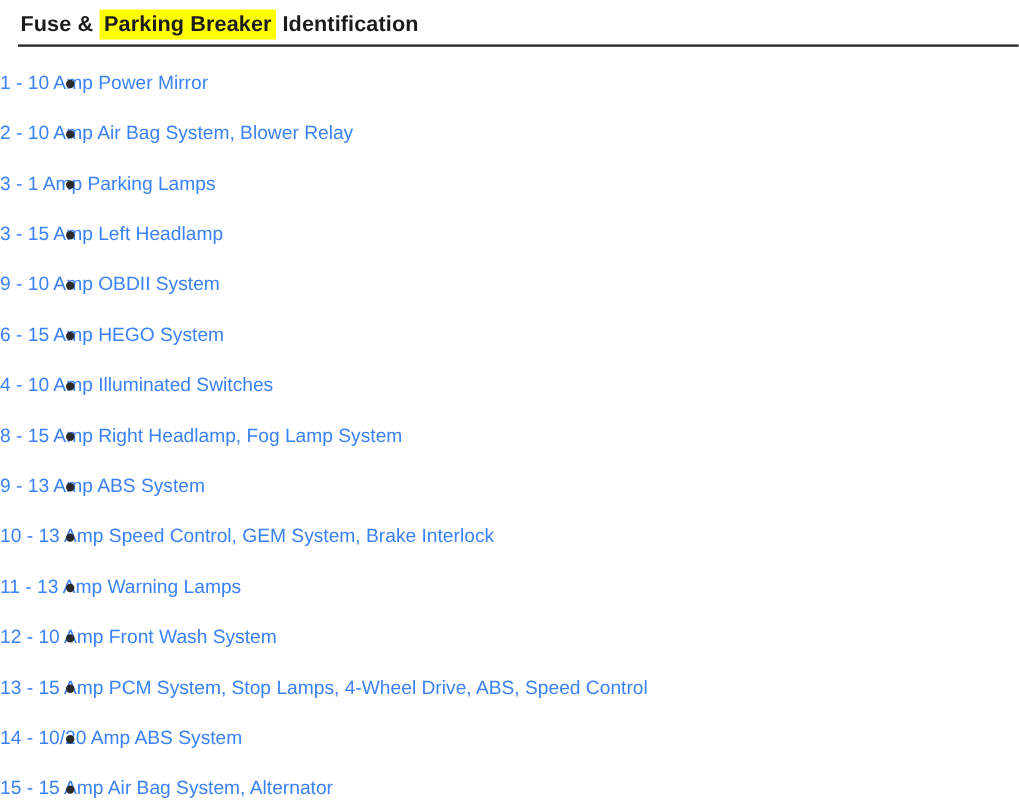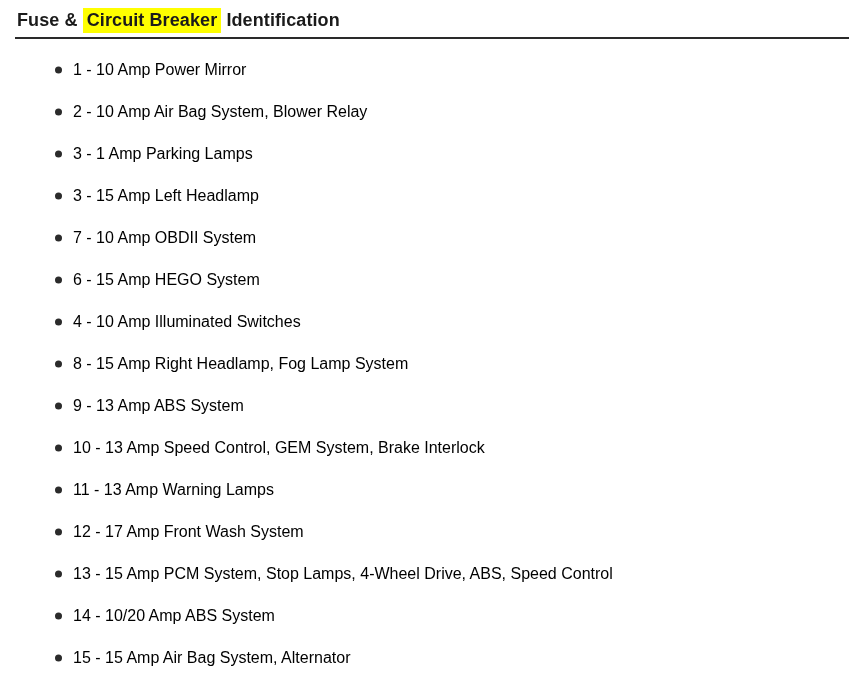--- a/index.html
+++ b/index.html
@@ -35,53 +35,52 @@
   }
   .fuse-list {
     list-style: none;
     margin: 10px 0 0 0;
     padding: 0;
   }
   .fuse-list li {
     position: relative;
     height: 42px;
     line-height: 42px;
-    padding-left: 73px;
     font-size: 16px;
-    color: #000000;
+    color: #3b82f6;
     white-space: nowrap;
   }
   .fuse-list li::before {
     content: "";
     position: absolute;
     left: 55px;
     top: 50%;
     transform: translateY(-50%);
     width: 7px;
     height: 7px;
     border-radius: 50%;
     background: #2b2b2b;
   }
 </style>
 </head>
 <body>
 
-<h1 class="page-title"><span>Fuse &amp; </span><span class="title-highlight">Circuit Breaker</span><span> Identification</span></h1>
+<h1 class="page-title"><span>Fuse &amp; </span><span class="title-highlight">Parking Breaker</span><span> Identification</span></h1>
 
 <hr class="title-rule">
 
 <ul class="fuse-list" id="fuse-list">
     <li>1 - 10 Amp Power Mirror</li>
     <li>2 - 10 Amp Air Bag System, Blower Relay</li>
     <li>3 - 1 Amp Parking Lamps</li>
     <li>3 - 15 Amp Left Headlamp</li>
-    <li>7 - 10 Amp OBDII System</li>
+    <li>9 - 10 Amp OBDII System</li>
     <li>6 - 15 Amp HEGO System</li>
     <li>4 - 10 Amp Illuminated Switches</li>
     <li>8 - 15 Amp Right Headlamp, Fog Lamp System</li>
     <li>9 - 13 Amp ABS System</li>
     <li>10 - 13 Amp Speed Control, GEM System, Brake Interlock</li>
     <li>11 - 13 Amp Warning Lamps</li>
-    <li>12 - 17 Amp Front Wash System</li>
+    <li>12 - 10 Amp Front Wash System</li>
     <li>13 - 15 Amp PCM System, Stop Lamps, 4-Wheel Drive, ABS, Speed Control</li>
     <li>14 - 10/20 Amp ABS System</li>
     <li>15 - 15 Amp Air Bag System, Alternator</li>
   </ul>
 
 </body></html>

